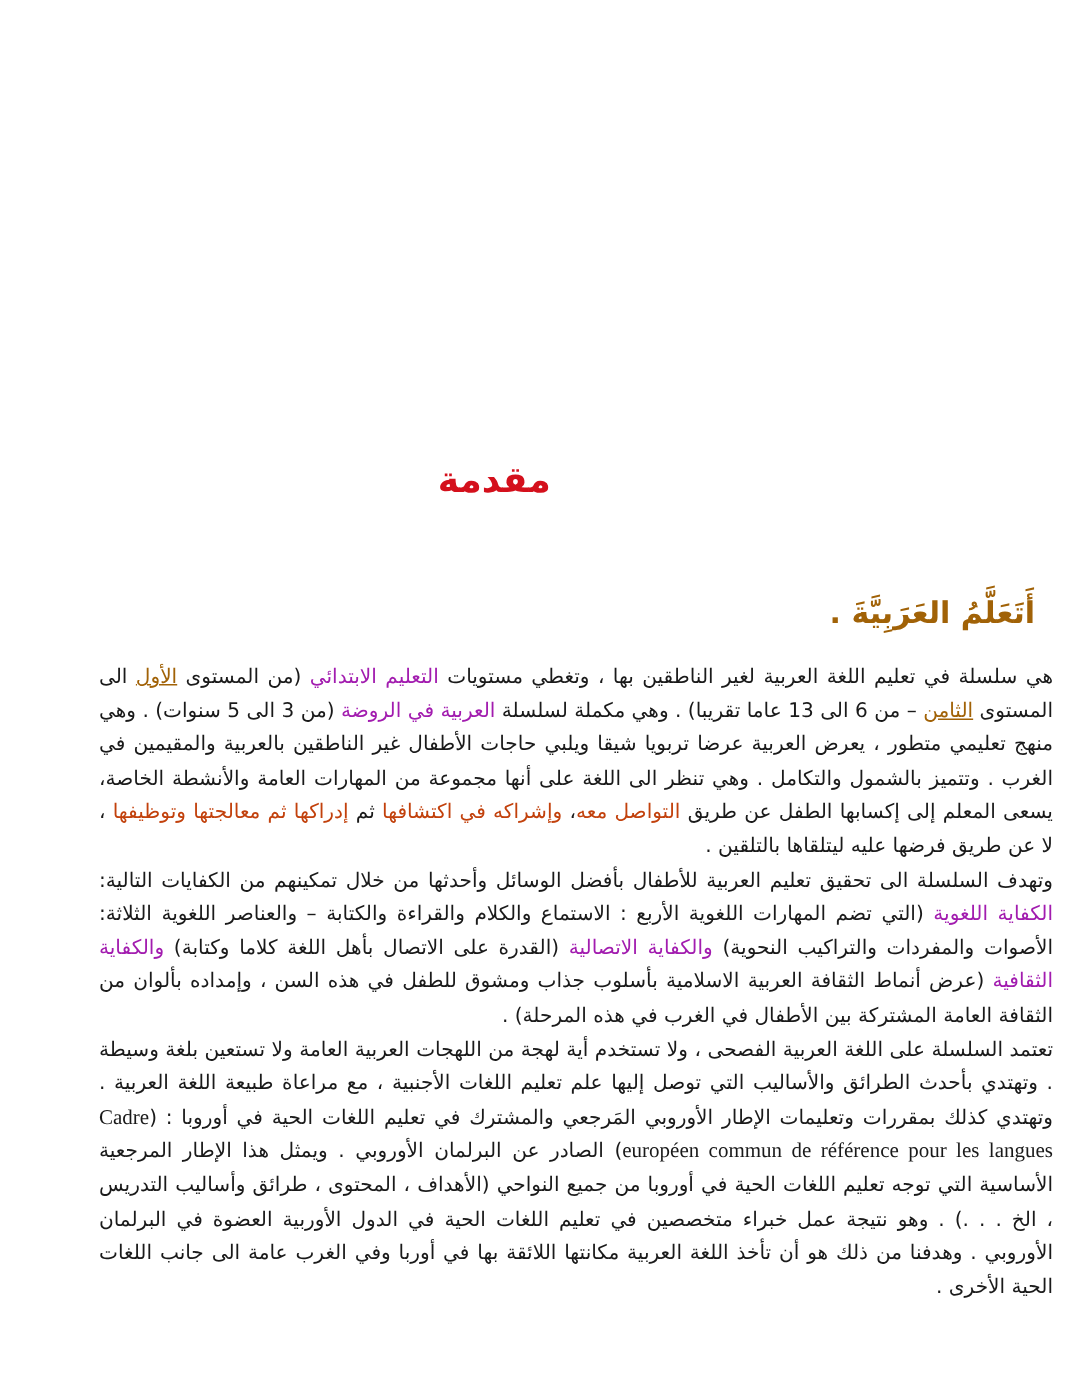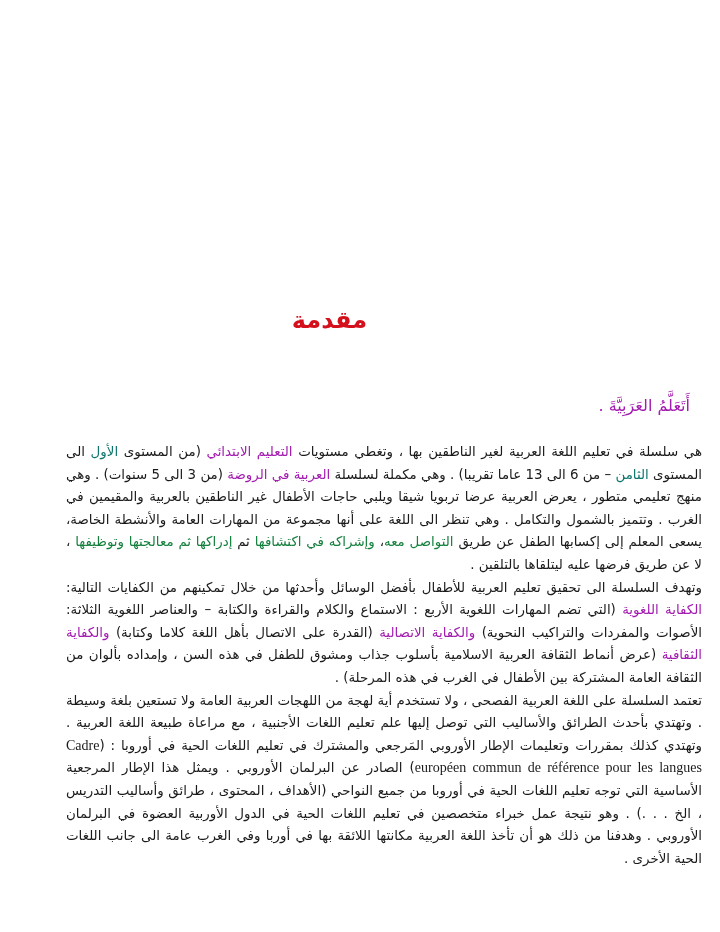--- a/index.html
+++ b/index.html
@@ -1,27 +1,27 @@
 <!DOCTYPE html>
 <html><head>
 <meta charset="utf-8">
 <style>
   html, body { margin: 0; padding: 0; background: #ffffff; }
   body { width: 720px; height: 932px; position: relative; overflow: hidden;
          font-family: "DejaVu Sans", sans-serif; color: #1a1a1a; }
   .title { position: absolute; top: 290px; left: 0; width: 659px; text-align: center;
            font-size: 24px; font-weight: bold; color: #d4101c; direction: rtl; }
-  .subtitle { position: absolute; top: 396px; right: 30px; font-size: 16px; font-weight: normal;
-              color: #a21caf; direction: rtl; }
+  .subtitle { position: absolute; top: 396px; right: 30px; font-size: 20px; font-weight: bold;
+              color: #a16207; direction: rtl; }
   .content { position: absolute; top: 441px; left: 66px; width: 636px; direction: rtl;
              text-align: justify; font-size: 13.4px; line-height: 22.6px; }
   .content p { margin: 0; }
   .red { color: #a21caf; }
-  .green { color: #0f766e; }
-  .teal { color: #15803d; }
+  .green { color: #a16207; text-decoration: underline; }
+  .teal { color: #c2410c; }
   .latin { font-family: "Liberation Serif", serif; font-size: 14px; }
 </style>
 </head>
 <body>
 
 <div>
   <h1 class="title">مقدمة</h1>
   <div class="subtitle">أَتَعَلَّمُ العَرَبِيَّةَ .</div>
   <div class="content">
     <p><span class="">هي سلسلة في تعليم اللغة العربية لغير الناطقين بها ، وتغطي مستويات </span><span class="red">التعليم الابتدائي</span><span class=""> (من المستوى </span><span class="green">الأول</span><span class=""> الى المستوى </span><span class="green">الثامن</span><span class=""> – من 6 الى 13 عاما تقريبا) . وهي مكملة لسلسلة </span><span class="red">العربية في الروضة</span><span class=""> (من 3 الى 5 سنوات) . وهي منهج تعليمي متطور ، يعرض العربية عرضا تربويا شيقا ويلبي حاجات الأطفال غير الناطقين بالعربية والمقيمين في الغرب . وتتميز بالشمول والتكامل . وهي تنظر الى اللغة على أنها مجموعة من المهارات العامة والأنشطة الخاصة، يسعى المعلم إلى إكسابها الطفل عن طريق </span><span class="teal">التواصل معه</span><span class="">، </span><span class="teal">وإشراكه في اكتشافها</span><span class=""> ثم </span><span class="teal">إدراكها ثم معالجتها وتوظيفها</span><span class=""> ، لا عن طريق فرضها عليه ليتلقاها بالتلقين .</span></p>

